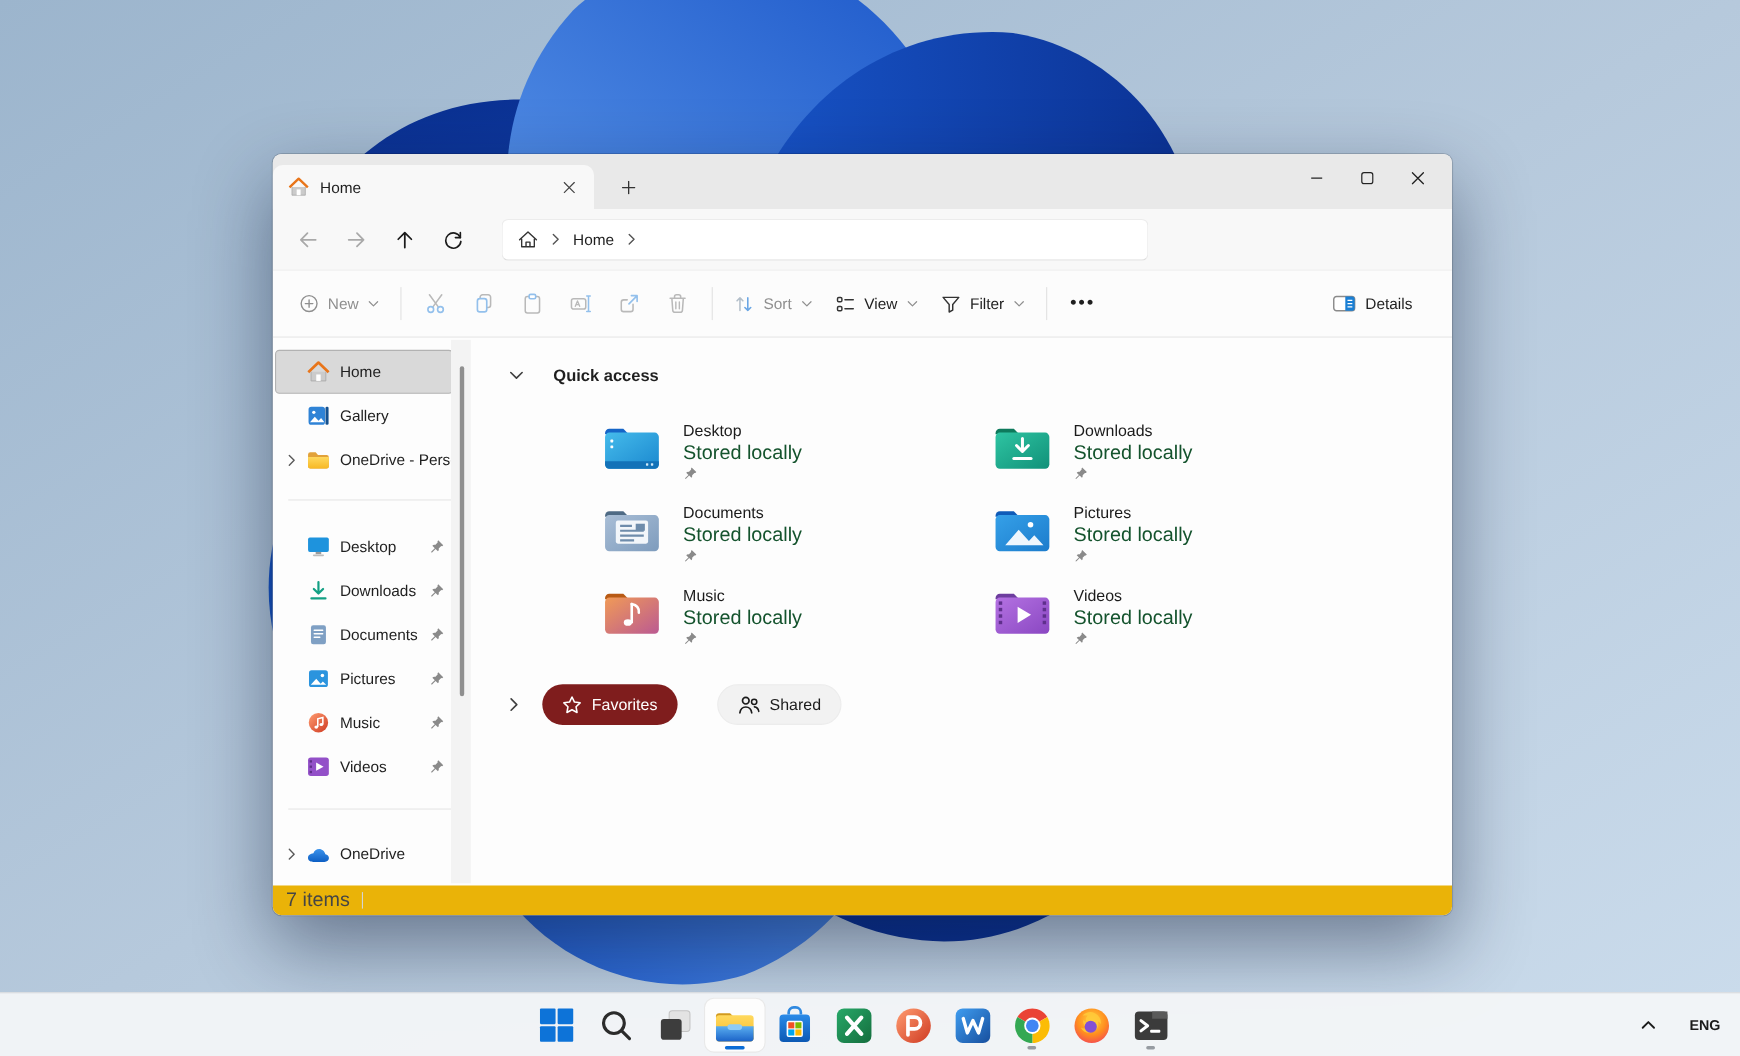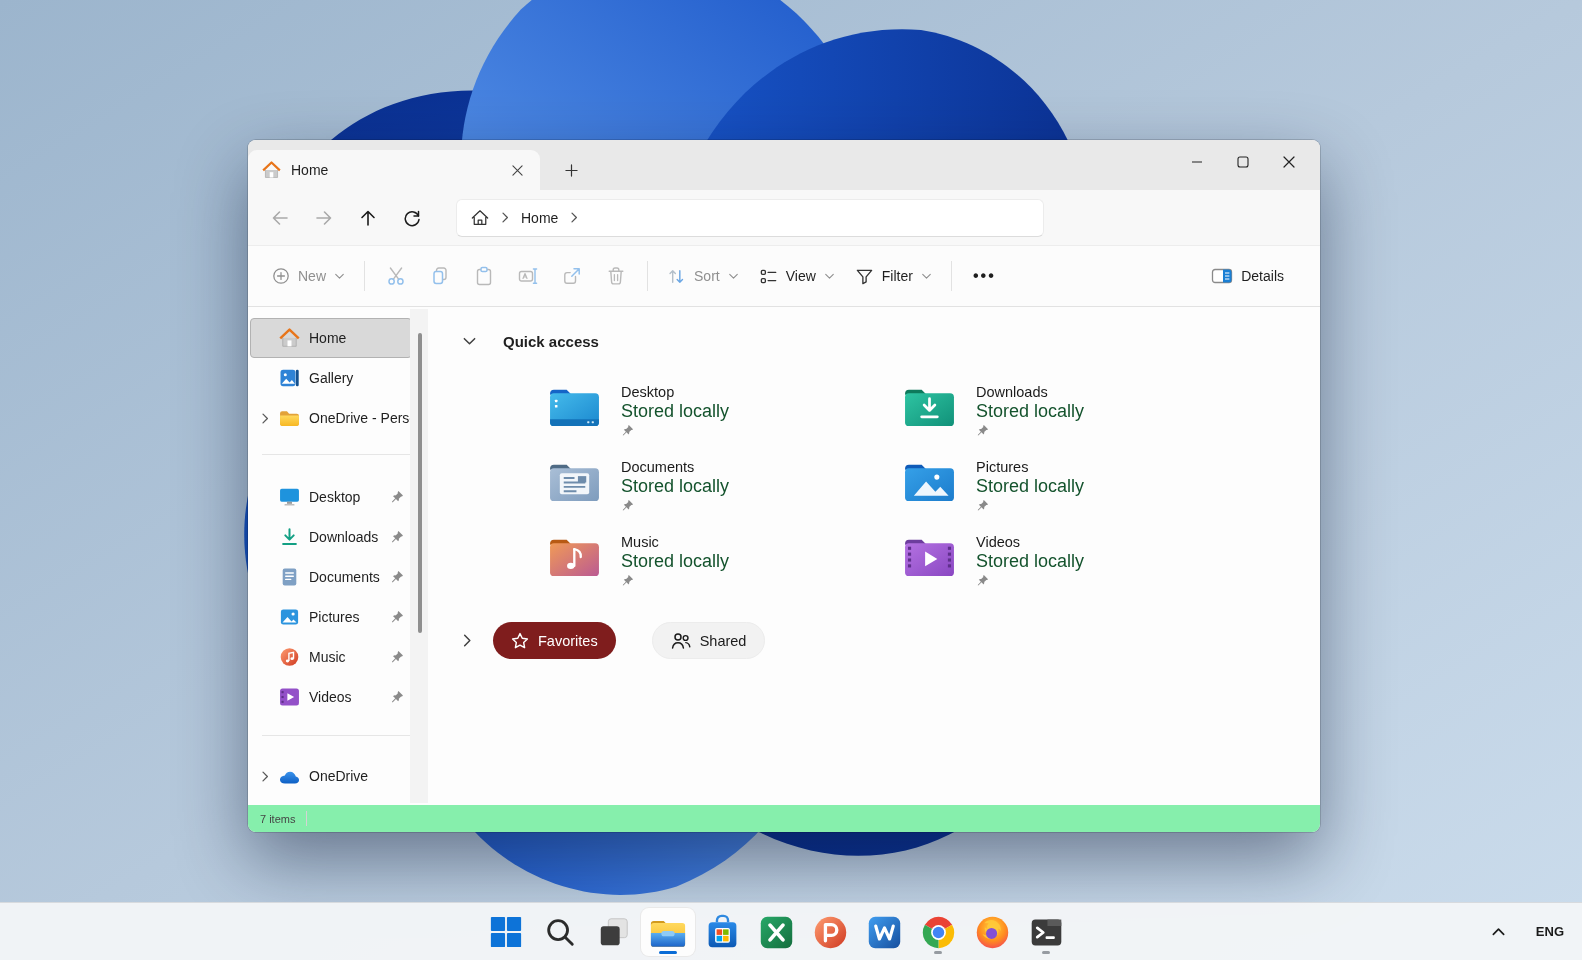--- a/index.html
+++ b/index.html
@@ -66,21 +66,21 @@
   .tile-status { font-size:18px; color:#14532d; line-height:19px; }
   .tile-pin { color:#8a8a8a; display:flex; margin-top:3px; }
 
   .pill-row { margin-top:15px; display:flex; align-items:center; }
   .pill { height:37px; border-radius:19px; display:flex; align-items:center; gap:9px; font-size:14.5px; padding:0 18px; }
   .pill.on { background:#7f1d1d; color:#fff; margin-left:21px; }
   .pill.off { background:#f2f2f2; border:1px solid #ececec; color:#1b1b1b; margin-left:36px; }
   .row-chev { color:#404040; display:flex; }
 
   .statusbar { margin-top:auto; height:27px; display:flex; align-items:center; padding:0 12px; gap:11px;
-    font-size:11px; color:#454545; flex:none; background:#86efac; }
+    font-size:18px; color:#454545; flex:none; background:#eab308; }
   .sb-sep { width:1px; height:15px; background:#d4d4d4; }
 
   
   .taskbar { position:absolute; left:0; top:902px; width:1582px; height:58px;
     background:rgba(243,245,247,.96); border-top:1px solid #d7dade; }
   .dock { position:absolute; left:479px; top:5px; display:flex; }
   .tslot { width:54px; height:48px; display:flex; align-items:center; justify-content:center; position:relative; border-radius:8px; }
   .tslot.active { background:#fdfdfd; box-shadow:0 0 0 1px #e9e9e9; }
   .ind { position:absolute; bottom:2px; left:50%; transform:translateX(-50%); height:3px; border-radius:2px; }
   .ind.act { width:18px; background:#0a6cd6; }

